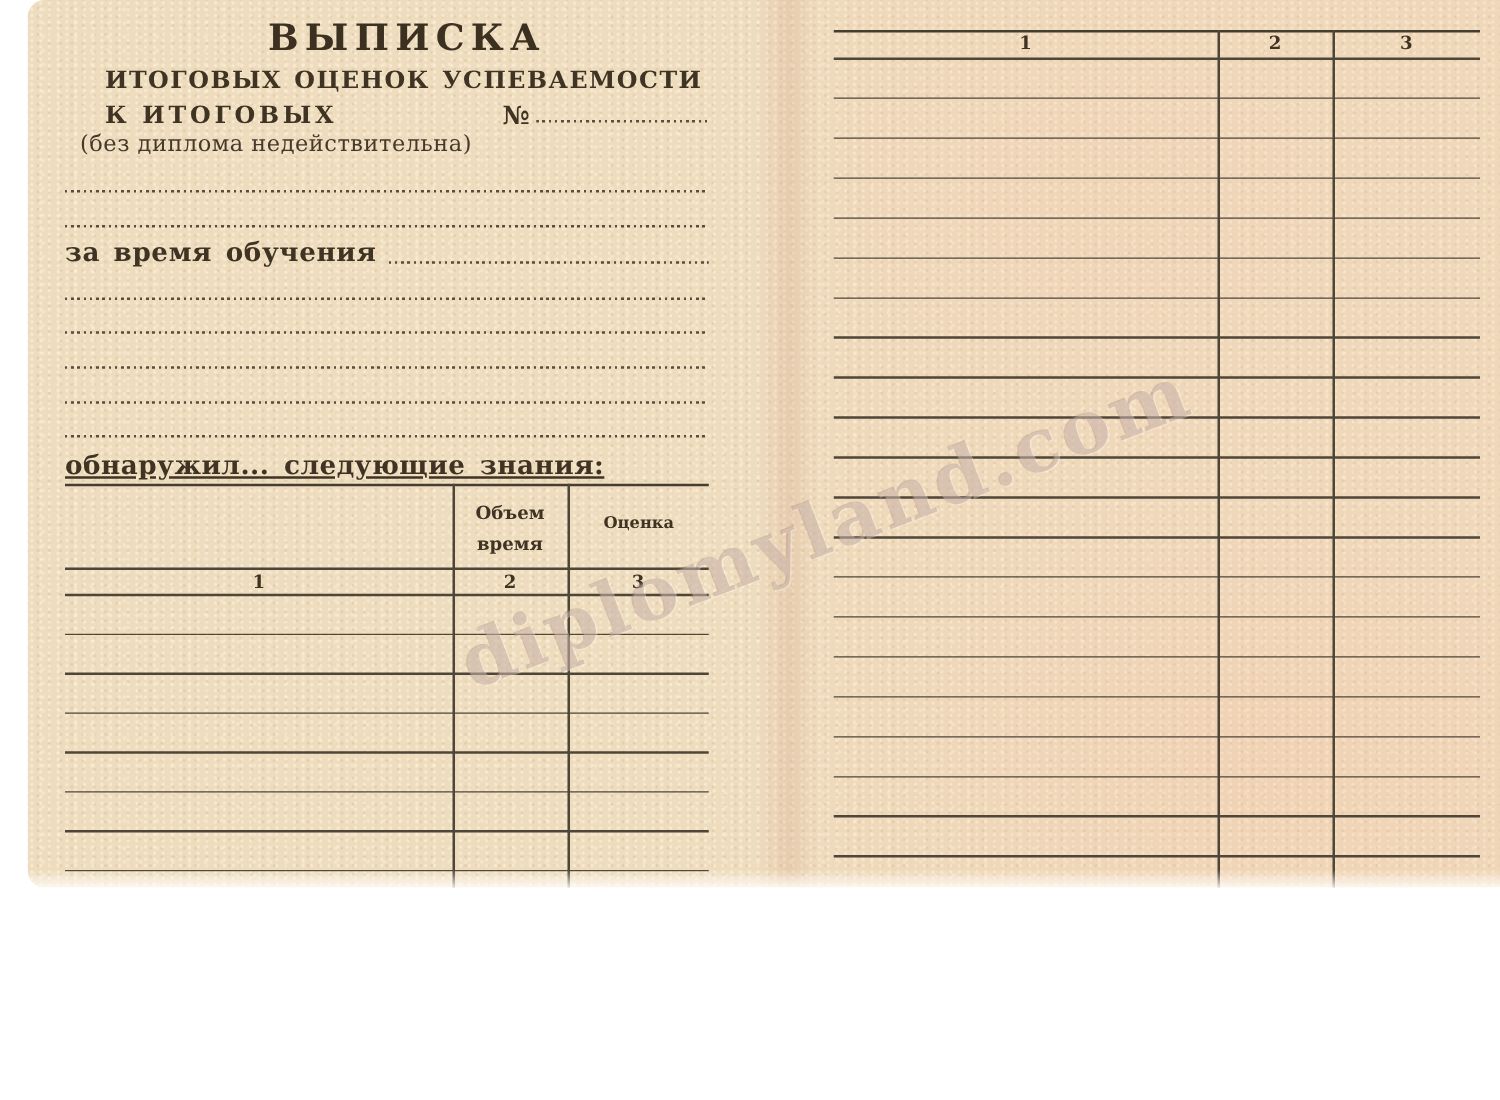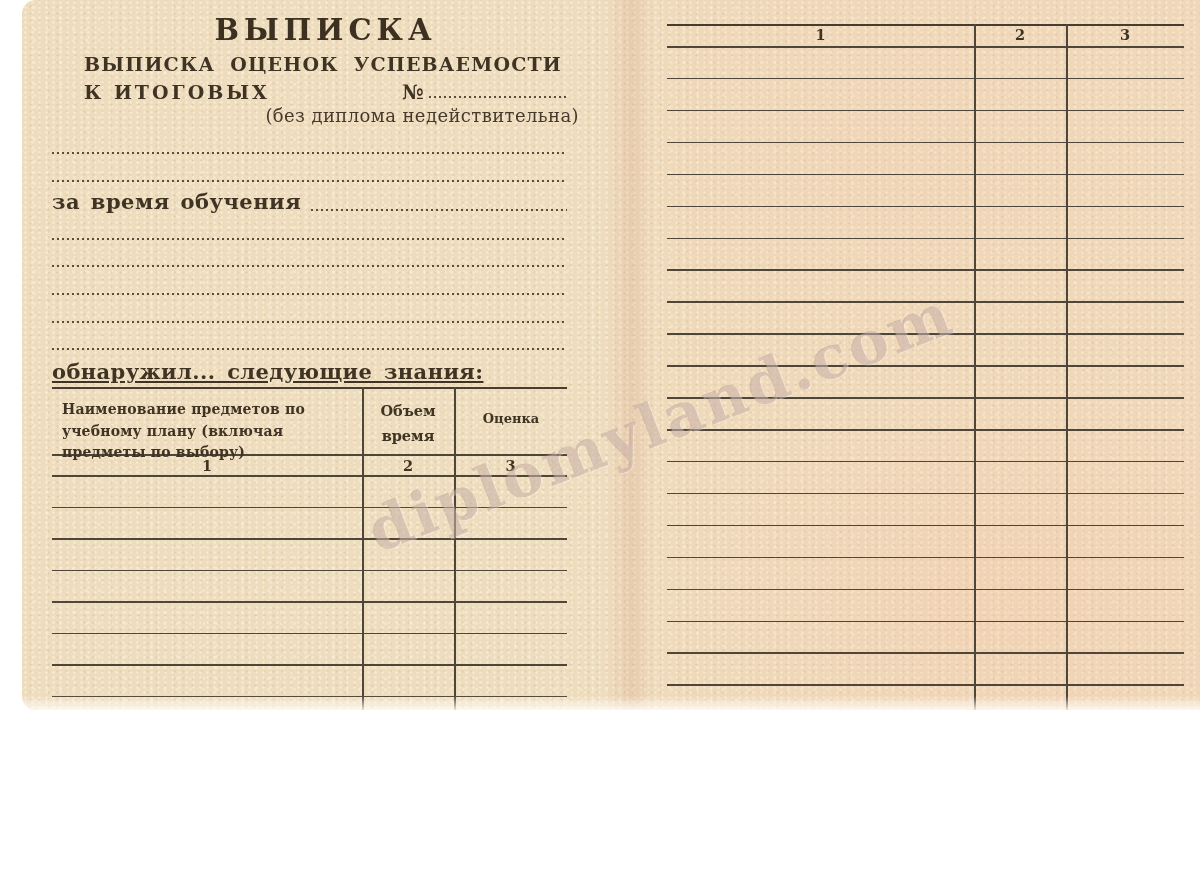--- a/index.html
+++ b/index.html
@@ -26,21 +26,21 @@
         background:linear-gradient(270deg, rgba(255,252,246,0.7), rgba(255,252,246,0));}
 
   .abs{position:absolute;}
   .title{left:46px;width:515px;top:13px;text-align:center;font-size:29px;font-weight:bold;
          letter-spacing:5px;color:#3c3021;}
   .subtitle{left:62px;width:478px;top:53px;font-size:19px;font-weight:bold;letter-spacing:1.2px;
          color:#3f3324;text-align:justify;text-align-last:justify;}
   .kd-label{left:62px;top:81px;font-size:19px;font-weight:bold;letter-spacing:3px;color:#3f3324;}
   .num-sign{left:380px;top:80px;font-size:20px;font-weight:bold;color:#3f3324;}
   .num-dots{left:407px;top:96px;width:138px;}
-  .note{left:42px;width:515px;top:105px;text-align:right;font-size:18px;letter-spacing:0.4px;color:#46392b;}
+  .note{left:42px;width:515px;top:105px;text-align:left;font-size:18px;letter-spacing:0.4px;color:#46392b;}
 
   .dotline{height:2px;background-image:repeating-linear-gradient(90deg,#5d4c3a 0 2px,transparent 2px 5px);}
   .dl{left:30px;width:515px;}
 
   .flexrow{left:30px;width:515px;display:flex;align-items:flex-end;}
   .za-label{font-size:21px;font-weight:bold;letter-spacing:0.5px;word-spacing:3px;color:#3f3324;white-space:nowrap;}
   .leader{flex:1;margin-left:10px;margin-bottom:3px;}
 
   .heading2{left:30px;top:359px;font-size:21px;font-weight:bold;letter-spacing:0.4px;word-spacing:4px;color:#3f3324;text-decoration:underline;}
 
@@ -62,21 +62,21 @@
 </head>
 <body>
 
 <div class="stage">
   <div class="paper">
     <div class="tint"></div>
     <div class="gutter"></div>
 
     <div>
       <div class="abs title">ВЫПИСКА</div>
-      <div class="abs subtitle">ВЫПИСКА ОЦЕНОК УСПЕВАЕМОСТИ</div>
+      <div class="abs subtitle">ИТОГОВЫХ ОЦЕНОК УСПЕВАЕМОСТИ</div>
       <div class="abs kd-label">К ИТОГОВЫХ</div>
       <div class="abs num-sign">№</div>
       <div class="abs dotline num-dots"></div>
       <div class="abs note">(без диплома  недействительна)</div>
 
       <div class="abs dotline dl" style="top:152px"></div>
       <div class="abs dotline dl" style="top:180px"></div>
 
       <div class="abs flexrow" style="top:196px;height:18px">
         <span class="za-label">за время обучения</span>
@@ -92,21 +92,20 @@
       <div class="abs heading2">обнаружил... следующие знания:</div>
 
       <div class="htable" style="left:30px;top:387px;width:515px;height:477px">
         <div class="hline thick" style="top:0"></div>
         <div class="hline" style="top:67px"></div>
         <div class="hline" style="top:88px"></div>
         <div></div>
         <div class="vline" style="left:310px;height:477px"></div>
         <div class="vline" style="left:402px;height:477px"></div>
 
-        <div class="cell hdr1">Наименование предметов по учебному плану (включая предметы по выбору)</div>
         <div class="cell hdr2">
           <div>Объем</div>
           <div>время</div>
         </div>
         <div class="cell hdr3">Оценка</div>
 
         <div class="cell colnum" style="left:0;width:310px;top:70px">1</div>
         <div class="cell colnum" style="left:310px;width:92px;top:70px">2</div>
         <div class="cell colnum" style="left:402px;width:113px;top:70px">3</div>
       <div class="hline" style="top: 119.55px;"></div>

